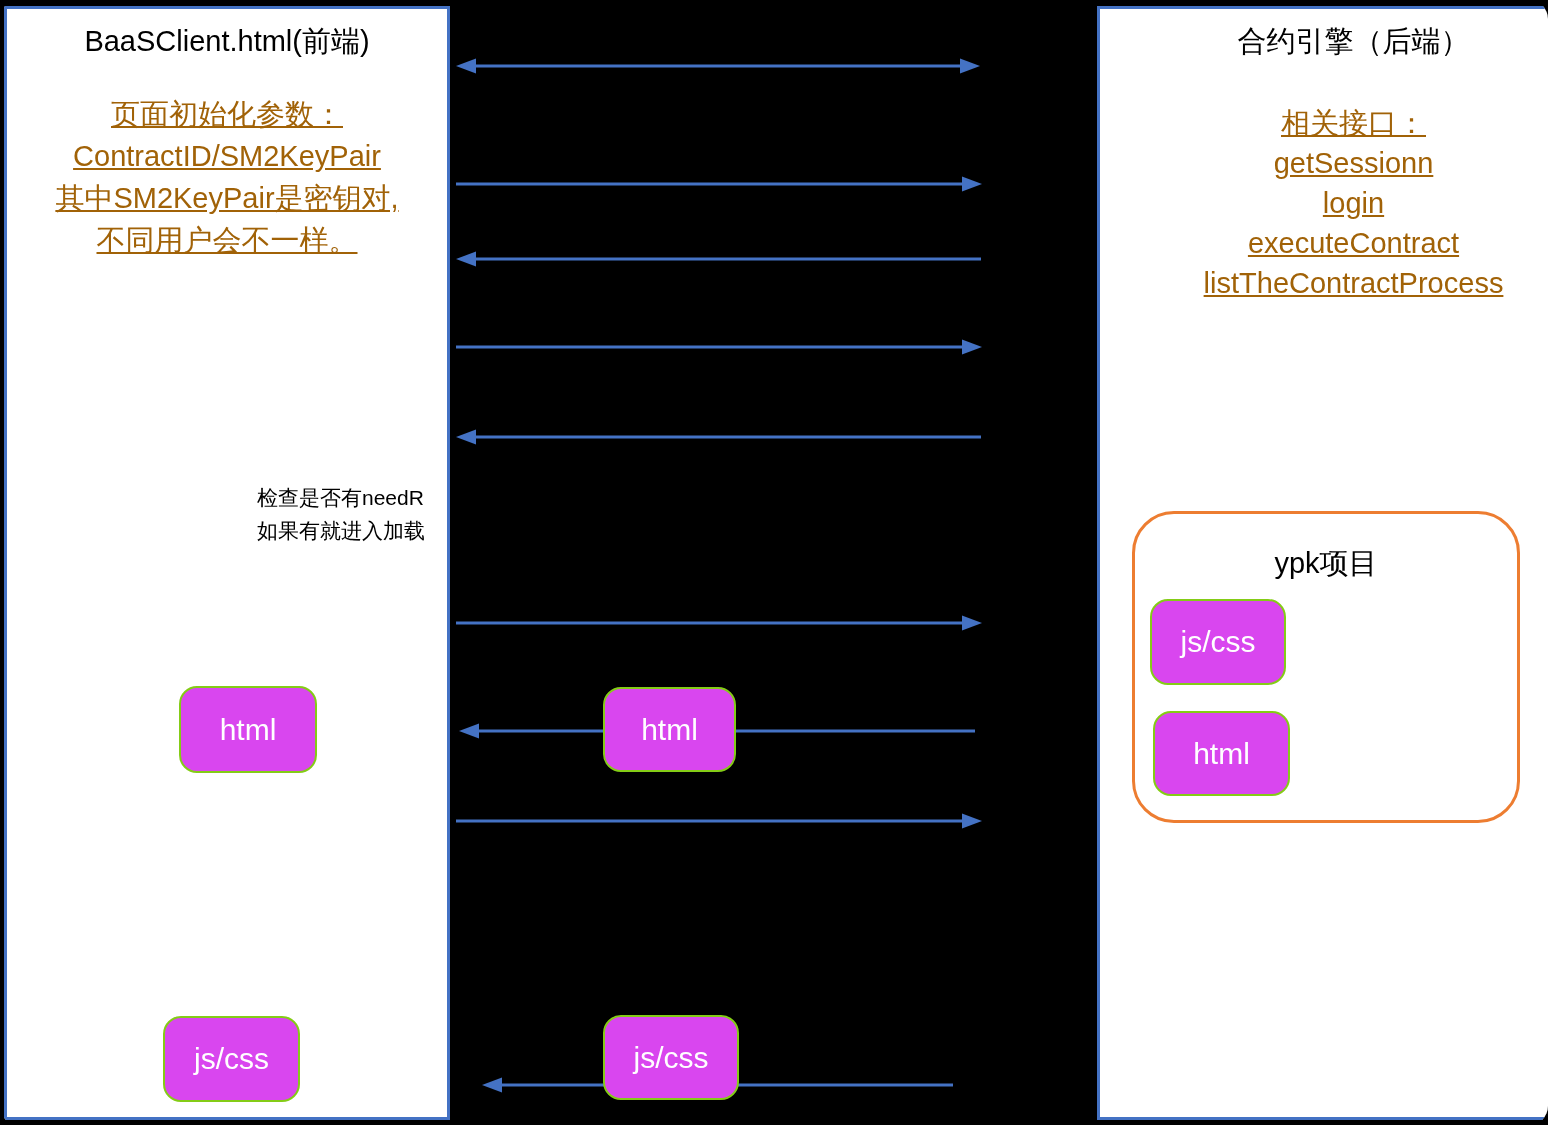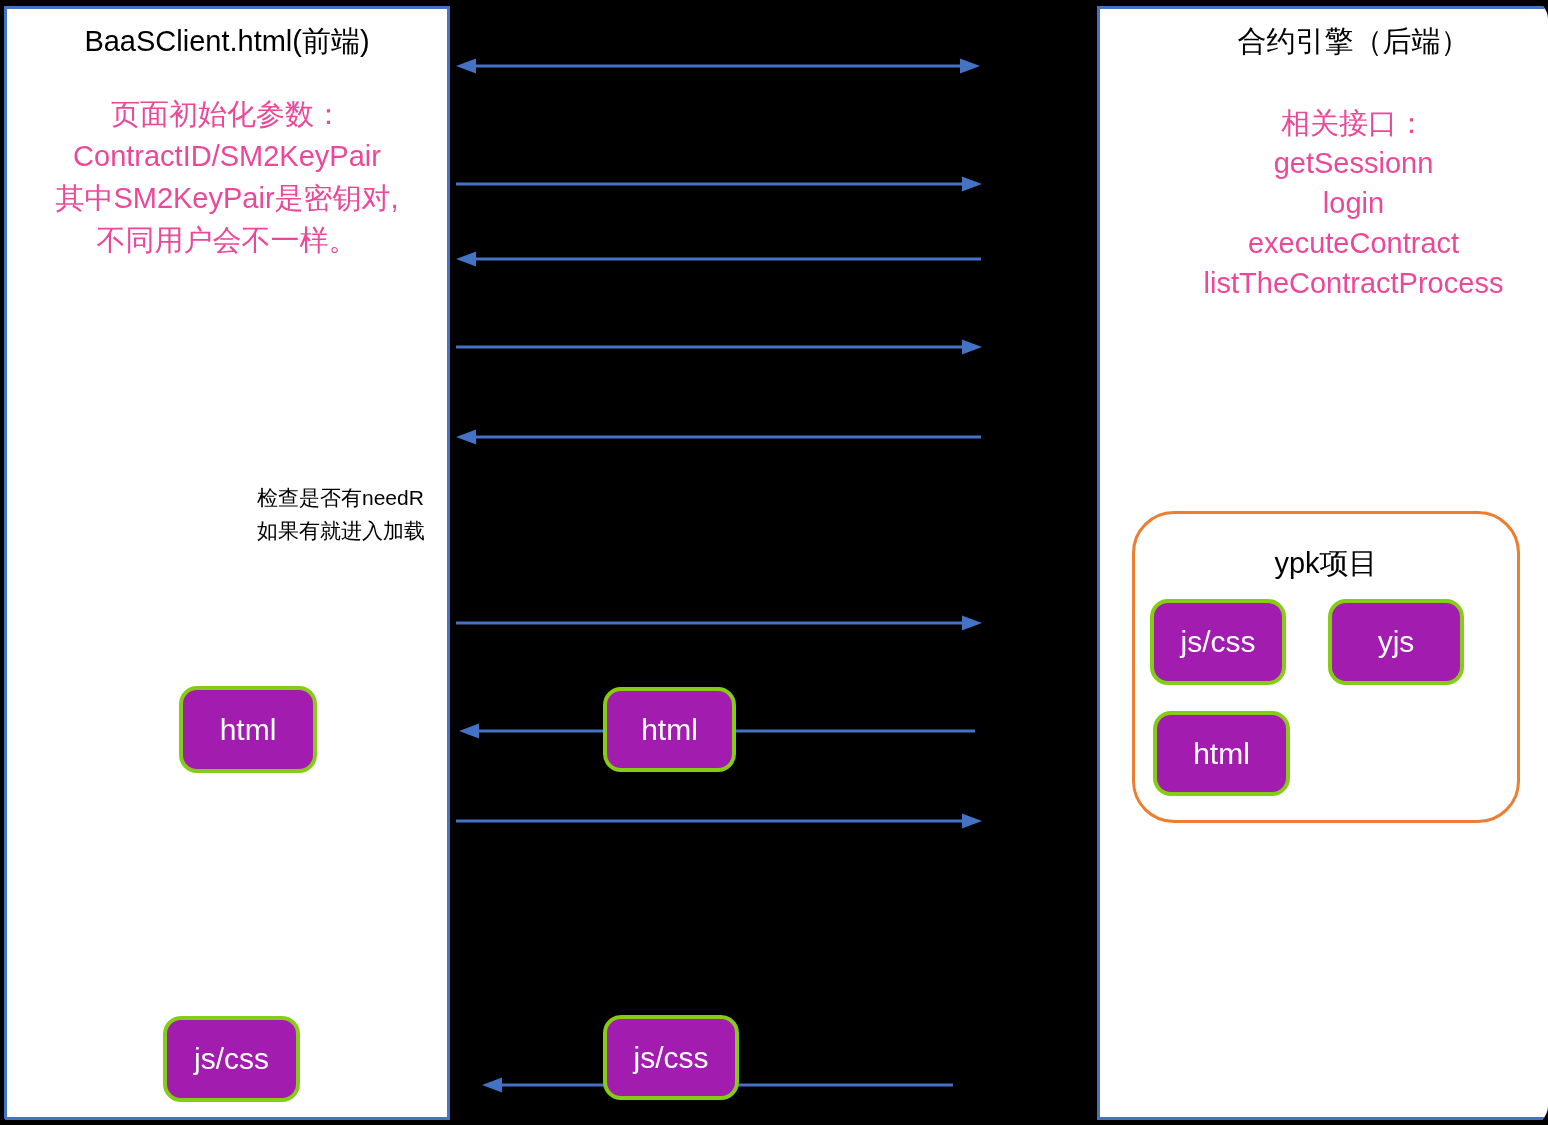--- a/index.html
+++ b/index.html
@@ -10,29 +10,29 @@
   .panel{
     position:absolute;top:6px;height:1114px;background:#fff;
     border:3px solid #4472C4;box-sizing:border-box;overflow:hidden;z-index:0;
   }
   #frontend-panel{left:4px;width:446px;}
   #backend-panel{left:1097px;width:513px;}
   .panel-title{
     position:absolute;left:0;right:0;top:13px;text-align:center;
     font-size:29px;color:#000;white-space:nowrap;
   }
-  .text-block{position:absolute;left:0;right:0;text-align:center;color:#ec4899;}
+  .text-block{position:absolute;left:0;right:0;text-align:center;color:#a16207;text-decoration:underline;}
   #init-params{top:84px;font-size:29px;line-height:42px;}
   #interfaces{top:94px;font-size:29px;line-height:40px;}
   #note{
     position:absolute;left:250px;top:472px;font-size:21px;line-height:33px;
     color:#000;white-space:nowrap;text-align:left;
   }
   .node{
-    position:absolute;background:#a21caf;border:4px solid #84cc16;
+    position:absolute;background:#d946ef;border:2px solid #84cc16;
     border-radius:18px;box-sizing:border-box;color:#fff;font-size:30px;
     display:flex;align-items:center;justify-content:center;z-index:2;
   }
   #fe-html-box{left:172px;top:677px;width:138px;height:87px;}
   #fe-jscss-box{left:156px;top:1007px;width:137px;height:86px;}
   #mid-html-box{left:603px;top:687px;width:133px;height:85px;}
   #mid-jscss-box{left:603px;top:1015px;width:136px;height:85px;}
   #ypk-group{
     position:absolute;left:32px;top:502px;width:388px;height:312px;
     border:3px solid #ED7D31;border-radius:42px;box-sizing:border-box;
@@ -72,21 +72,20 @@
     <div class="text-block" id="interfaces">
       <div>相关接口：</div>
       <div>getSessionn</div>
       <div>login</div>
       <div>executeContract</div>
       <div>listTheContractProcess</div>
     </div>
     <div id="ypk-group">
       <div id="ypk-title">ypk项目</div>
       <div class="node" id="ypk-jscss-box">js/css</div>
-      <div class="node" id="ypk-yjs-box">yjs</div>
       <div class="node" id="ypk-html-box">html</div>
     </div>
   </div>
 
   <svg id="connector-layer" width="1548" height="1125" viewBox="0 0 1548 1125">
       <line x1="474" y1="66" x2="962" y2="66" stroke="#4472C4" stroke-width="3"></line>
       <polygon points="980,66 960,58.5 960,73.5" fill="#4472C4"></polygon>
       <polygon points="456,66 476,58.5 476,73.5" fill="#4472C4"></polygon>
       <line x1="456" y1="184" x2="964" y2="184" stroke="#4472C4" stroke-width="3"></line>
       <polygon points="982,184 962,176.5 962,191.5" fill="#4472C4"></polygon>

